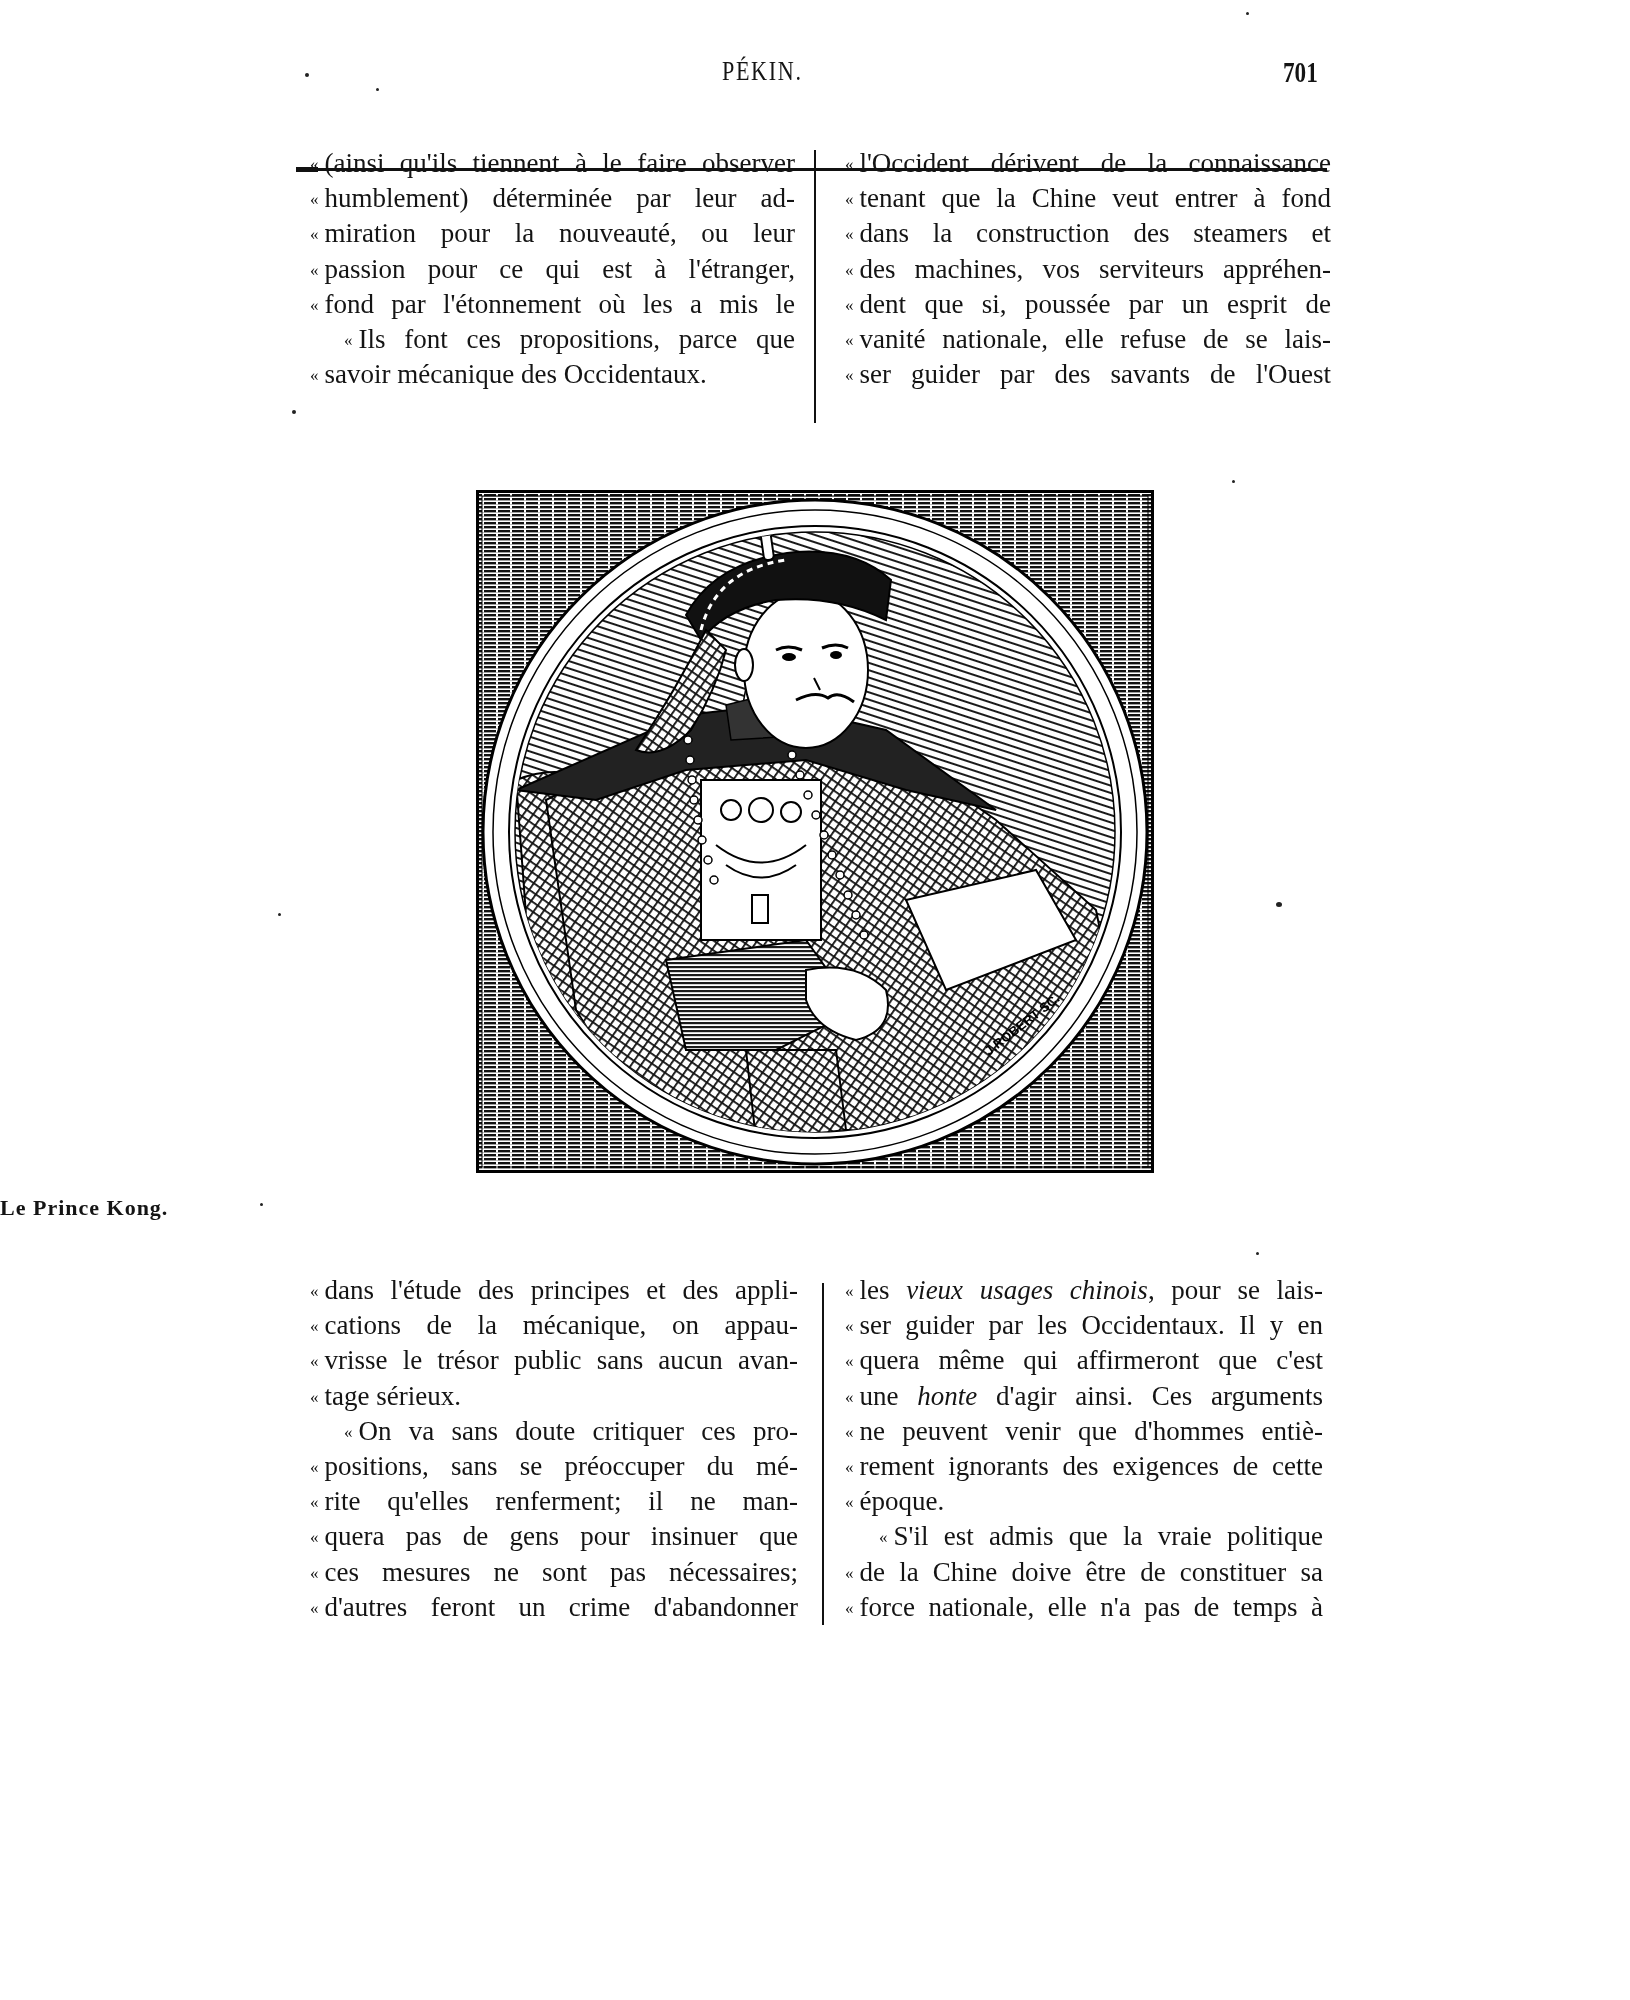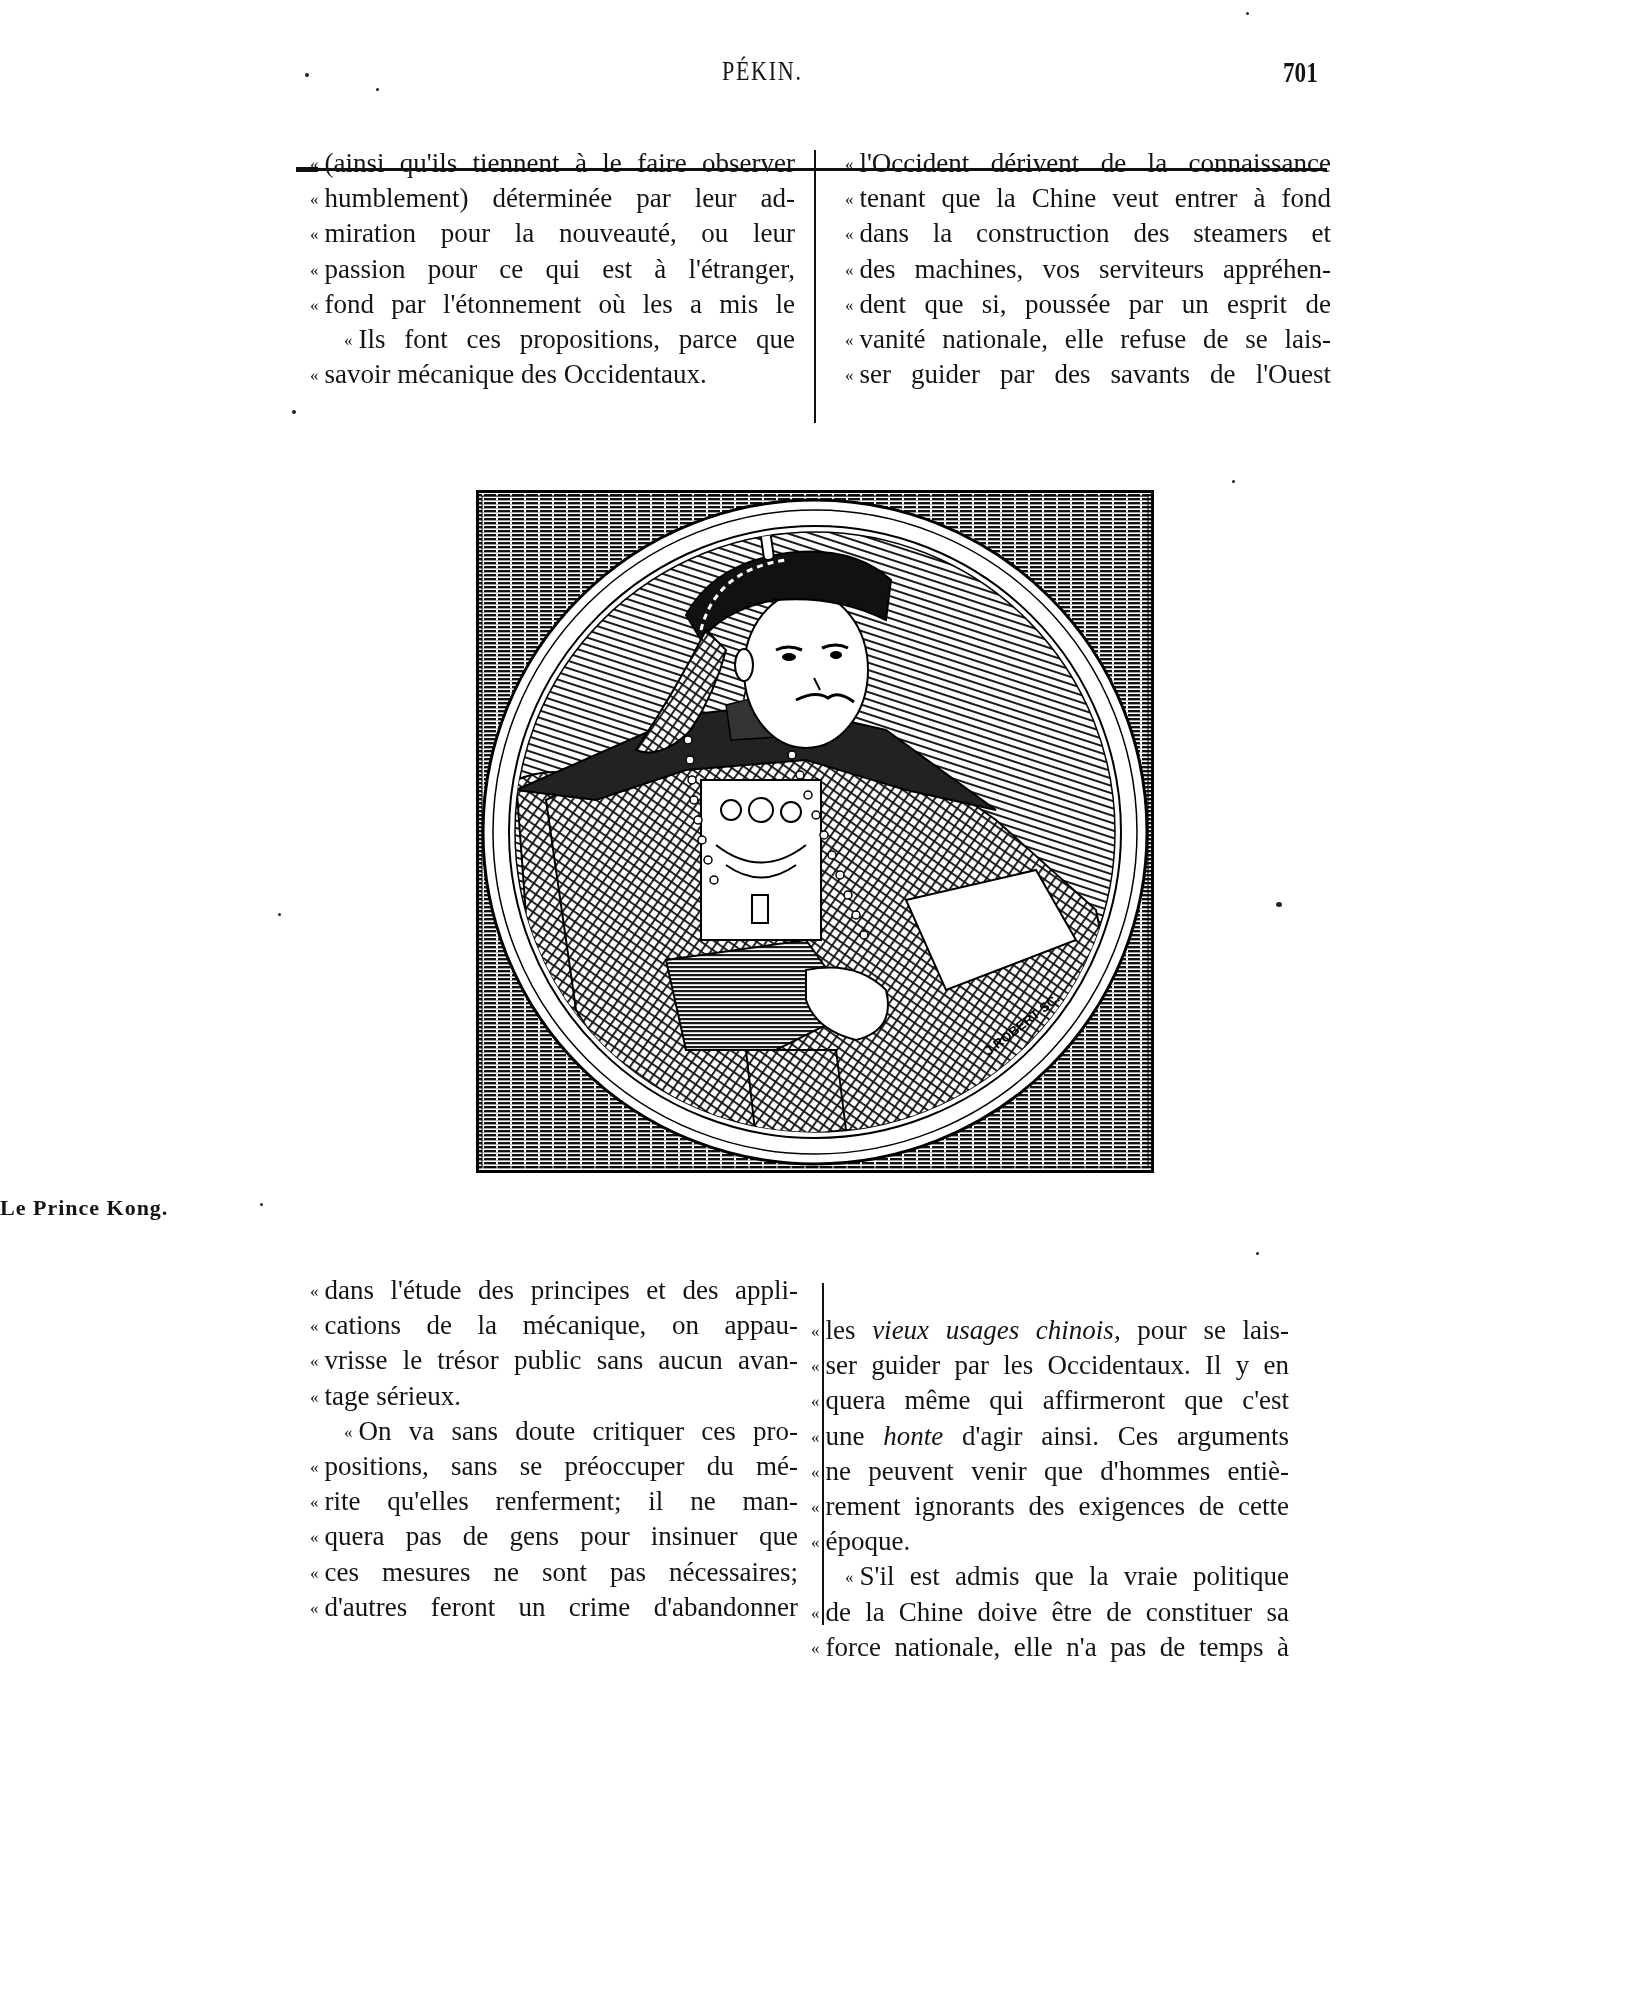--- a/index.html
+++ b/index.html
@@ -17,21 +17,21 @@
   .col { position: absolute; font-size: 27px; line-height: 35.2px; white-space: nowrap; }
   .col .line { display: block; height: 35.2px; text-align: justify; text-align-last: justify; }
   .col .line.last { text-align-last: left; }
   .col .line.indent { padding-left: 34px; }
   .q { font-size: 17px; margin-right: 6px; position: relative; top: -2px; }
   .it { font-style: italic; }
 
   .top-left  { left: 310px; top: 146px; width: 485px; }
   .top-right { left: 845px; top: 146px; width: 486px; }
   .bot-left  { left: 310px; top: 1273px; width: 488px; }
-  .bot-right { left: 811px; top: 1273px; width: 478px; margin-top: 40px; }
+  .bot-right { left: 845px; top: 1273px; width: 478px; }
 
   .divider { position: absolute; width: 2px; background: #111; }
   .divider-top { left: 814px; top: 150px; height: 273px; }
   .divider-bot { left: 822px; top: 1283px; height: 342px; }
 
   .figure { left: 476px; top: 490px; width: 678px; height: 683px; }
   .figure svg { display: block; }
   .caption { left: 0; top: 1195px; width: 1630px; font-size: 22px; font-weight: bold;
              letter-spacing: 1px; }
   .caption span { display: inline-block; transform: translateX(0px); }

